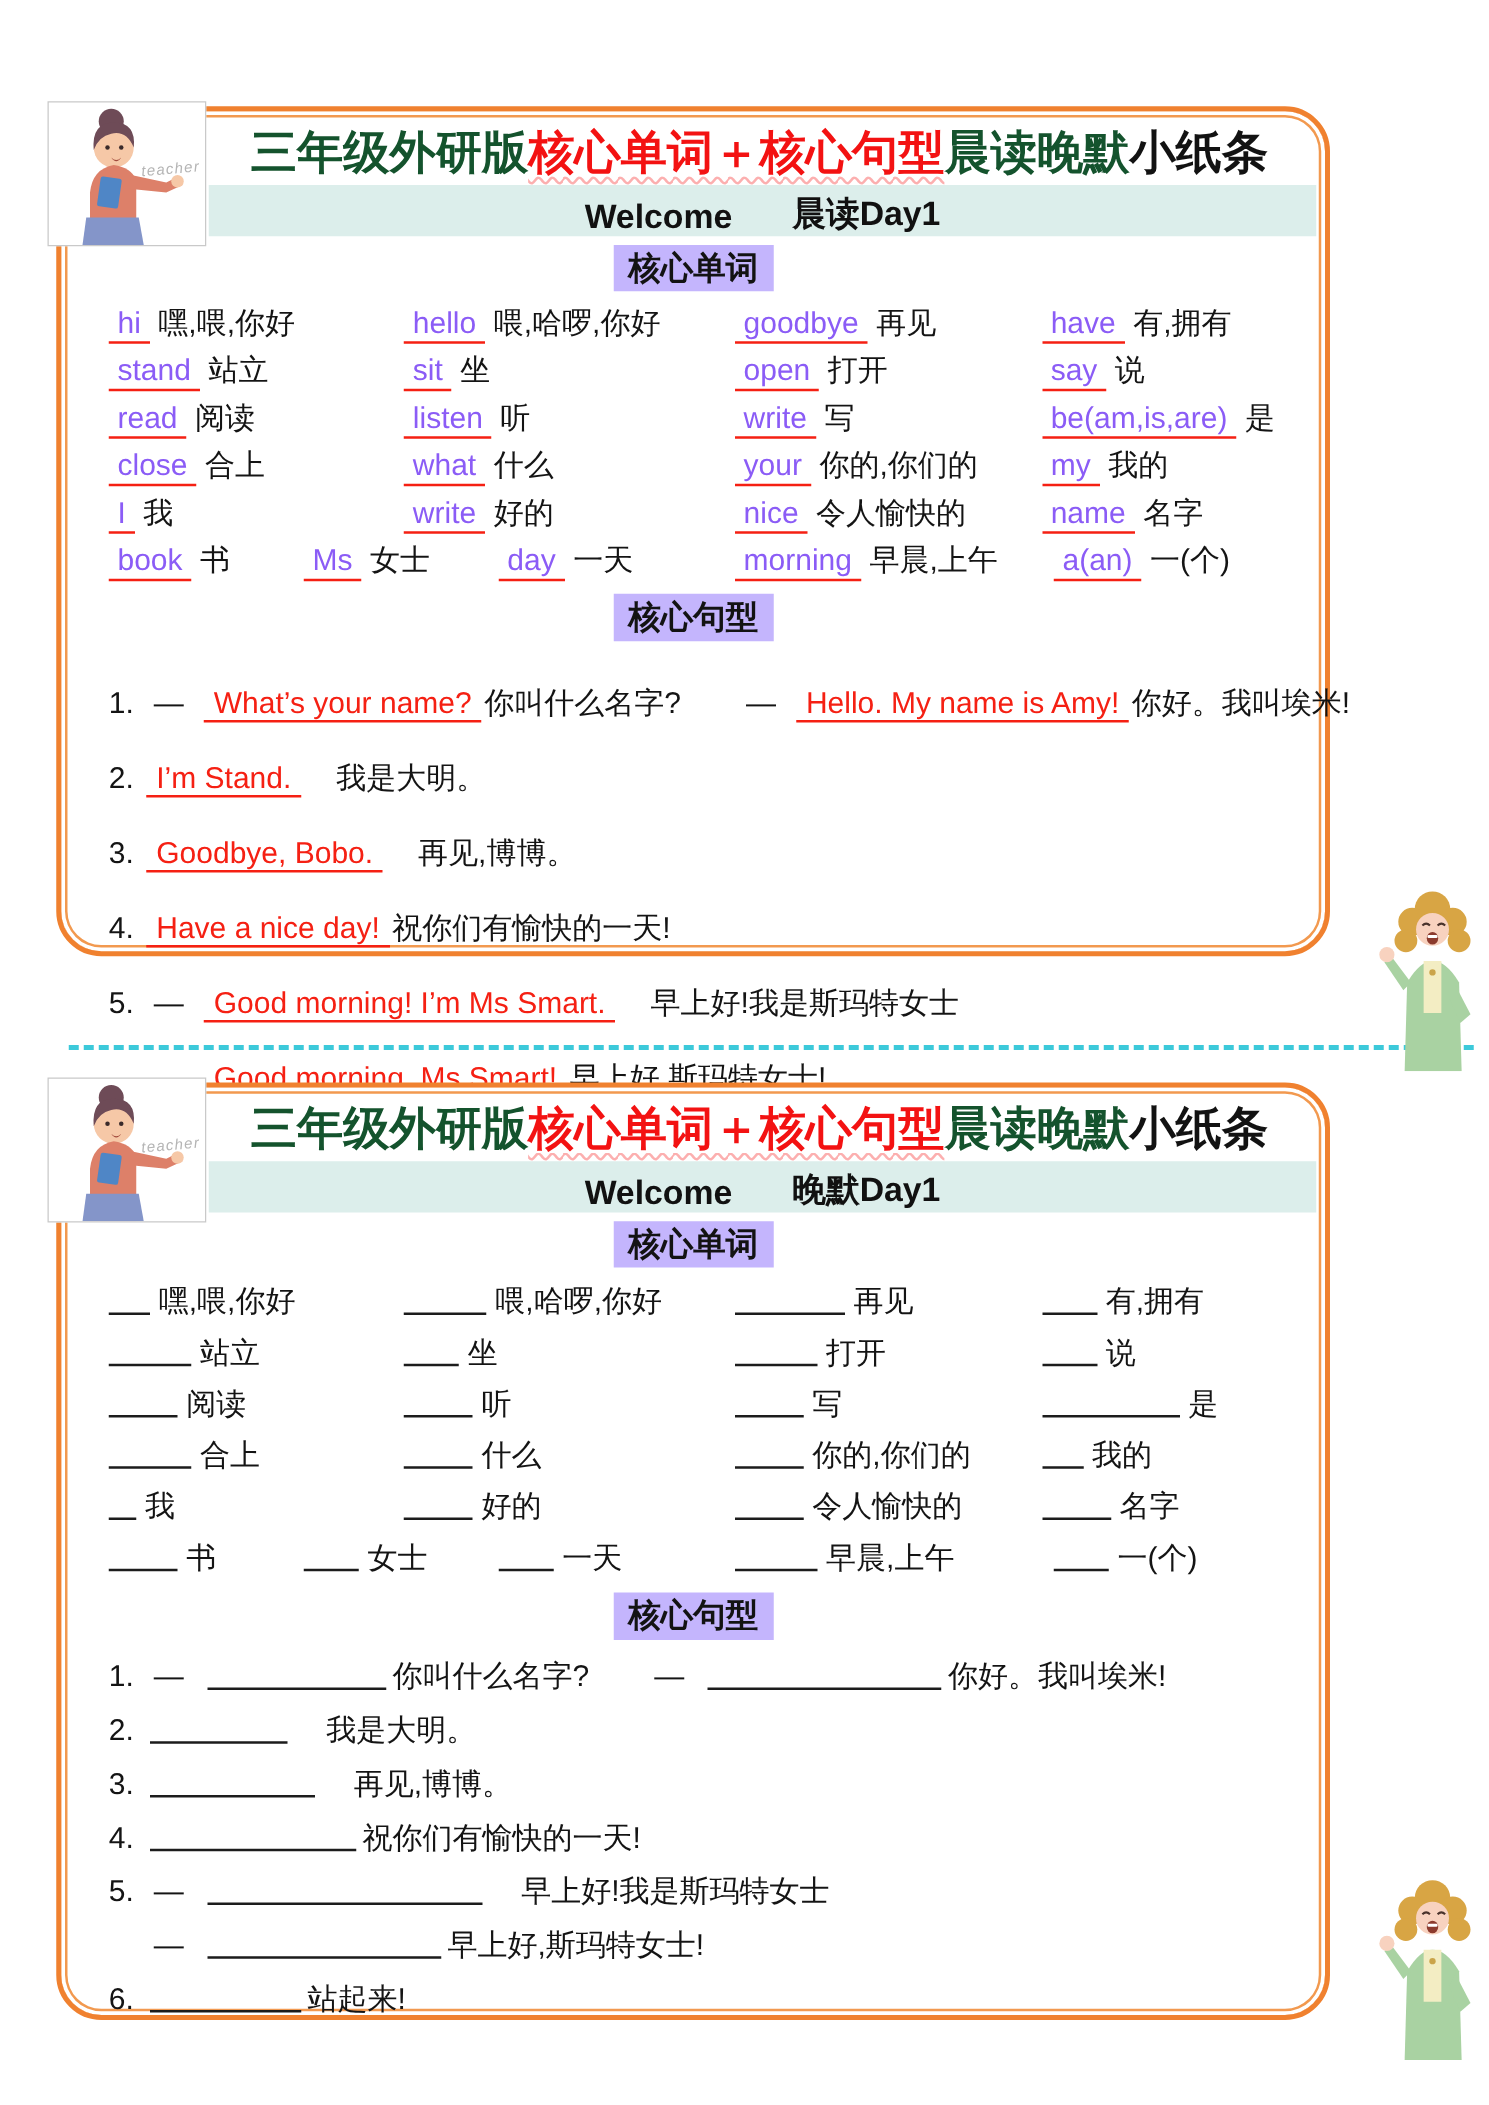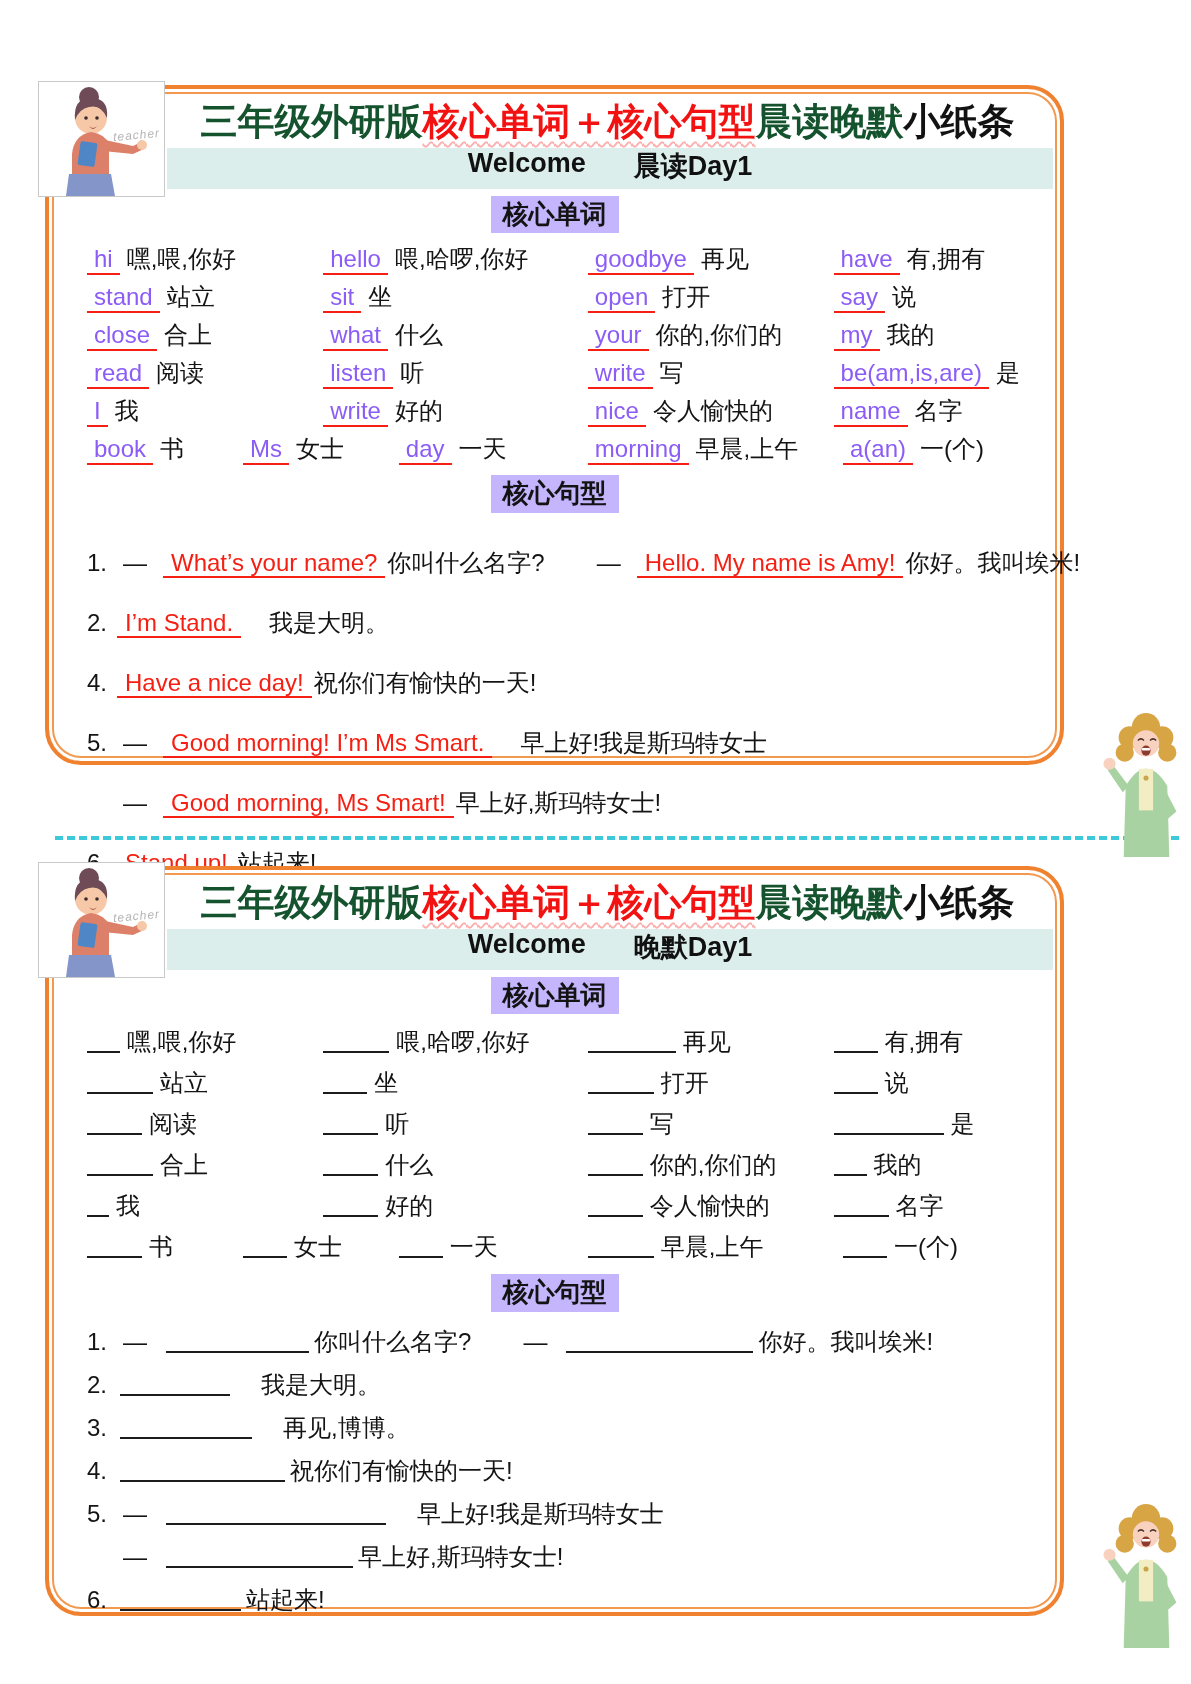--- a/index.html
+++ b/index.html
@@ -22,21 +22,21 @@
   
   .title{margin:10px 12px 2px 118px;text-align:center;font-size:37px;font-weight:bold;
          white-space:nowrap;line-height:1.25;}
   .t-blue{color:#14532d;}
   .t-red{color:#f31212;text-decoration:underline wavy rgba(250,110,110,.55);
          text-decoration-thickness:2px;text-underline-offset:7px;}
   .t-black{color:#121212;}
 
   
   .subtitle{margin:3px 7px 0 118px;height:41px;background:#dceeeb;
-            display:flex;align-items:flex-start;justify-content:center;gap:48px;
+            display:flex;align-items:flex-end;justify-content:center;gap:48px;
             font-size:27px;font-weight:bold;color:#111;}
 
   
   .badge{width:fit-content;margin:7px auto 5px;background:#c4b5fd;color:#131313;
          font-weight:bold;font-size:26px;padding:3px 12px;line-height:1.2;}
 
   
   .word-grid{padding:2px 28px 0 38px;font-size:24px;}
   .word-row{display:grid;grid-template-columns:25% 28% 26% 21%;}
   .word-row.cols5{grid-template-columns:16.5% 16.5% 20% 27% 20%;}
@@ -107,49 +107,50 @@
           <span class="word-item"><span class="w-en">goodbye</span><span class="w-cn">再见</span></span>
           <span class="word-item"><span class="w-en">have</span><span class="w-cn">有,拥有</span></span>
         </div>
         <div class="word-row">
           <span class="word-item"><span class="w-en">stand</span><span class="w-cn">站立</span></span>
           <span class="word-item"><span class="w-en">sit</span><span class="w-cn">坐</span></span>
           <span class="word-item"><span class="w-en">open</span><span class="w-cn">打开</span></span>
           <span class="word-item"><span class="w-en">say</span><span class="w-cn">说</span></span>
         </div>
         <div class="word-row">
+          <span class="word-item"><span class="w-en">read</span><span class="w-cn">阅读</span></span>
+          <span class="word-item"><span class="w-en">listen</span><span class="w-cn">听</span></span>
+          <span class="word-item"><span class="w-en">write</span><span class="w-cn">写</span></span>
+          <span class="word-item"><span class="w-en">be(am,is,are)</span><span class="w-cn">是</span></span>
+        </div>
+        <div class="word-row">
           <span class="word-item"><span class="w-en">close</span><span class="w-cn">合上</span></span>
           <span class="word-item"><span class="w-en">what</span><span class="w-cn">什么</span></span>
           <span class="word-item"><span class="w-en">your</span><span class="w-cn">你的,你们的</span></span>
           <span class="word-item"><span class="w-en">my</span><span class="w-cn">我的</span></span>
-        </div>
-        <div class="word-row">
-          <span class="word-item"><span class="w-en">read</span><span class="w-cn">阅读</span></span>
-          <span class="word-item"><span class="w-en">listen</span><span class="w-cn">听</span></span>
-          <span class="word-item"><span class="w-en">write</span><span class="w-cn">写</span></span>
-          <span class="word-item"><span class="w-en">be(am,is,are)</span><span class="w-cn">是</span></span>
         </div>
         <div class="word-row">
           <span class="word-item"><span class="w-en">I</span><span class="w-cn">我</span></span>
           <span class="word-item"><span class="w-en">write</span><span class="w-cn">好的</span></span>
           <span class="word-item"><span class="w-en">nice</span><span class="w-cn">令人愉快的</span></span>
           <span class="word-item"><span class="w-en">name</span><span class="w-cn">名字</span></span>
         </div>
         <div class="word-row cols5">
           <span class="word-item"><span class="w-en">book</span><span class="w-cn">书</span></span>
           <span class="word-item"><span class="w-en">Ms</span><span class="w-cn">女士</span></span>
           <span class="word-item"><span class="w-en">day</span><span class="w-cn">一天</span></span>
           <span class="word-item"><span class="w-en">morning</span><span class="w-cn">早晨,上午</span></span>
           <span class="word-item"><span class="w-en">a(an)</span><span class="w-cn">一(个)</span></span>
         </div>
       </div>
     <div class="badge">核心句型</div>
     <div class="sentences">
         <div class="sent"><span class="s-num">1.</span><span class="s-dash">—</span><span class="s-en">What’s your name?</span><span class="s-cn">你叫什么名字?</span><span class="s-gap"></span><span class="s-dash">—</span><span class="s-en">Hello. My name is Amy!</span><span class="s-cn">你好。我叫埃米!</span></div>
         <div class="sent"><span class="s-num">2.</span><span class="s-en">I’m Stand.</span><span class="s-sp"></span><span class="s-cn">我是大明。</span></div>
+        <div class="sent"><span class="s-num">3.</span><span class="s-en">Goodbye, Bobo.</span><span class="s-sp"></span><span class="s-cn">再见,博博。</span></div>
         <div class="sent"><span class="s-num">4.</span><span class="s-en">Have a nice day!</span><span class="s-cn">祝你们有愉快的一天!</span></div>
         <div class="sent"><span class="s-num">5.</span><span class="s-dash">—</span><span class="s-en">Good morning! I’m Ms Smart.</span><span class="s-sp"></span><span class="s-cn">早上好!我是斯玛特女士</span></div>
         <div class="sent"><span class="s-indent"></span><span class="s-dash">—</span><span class="s-en">Good morning, Ms Smart!</span><span class="s-cn">早上好,斯玛特女士!</span></div>
         <div class="sent"><span class="s-num">6.</span><span class="s-en">Stand up!</span><span class="s-cn">站起来!</span></div>
       </div>
 
     <svg class="teacher-right" viewBox="0 0 100 150">
       <circle cx="50" cy="22" r="14" fill="#d8a544"></circle>
         <circle cx="34" cy="32" r="11" fill="#d8a544"></circle>
       <circle cx="66" cy="32" r="11" fill="#d8a544"></circle>

